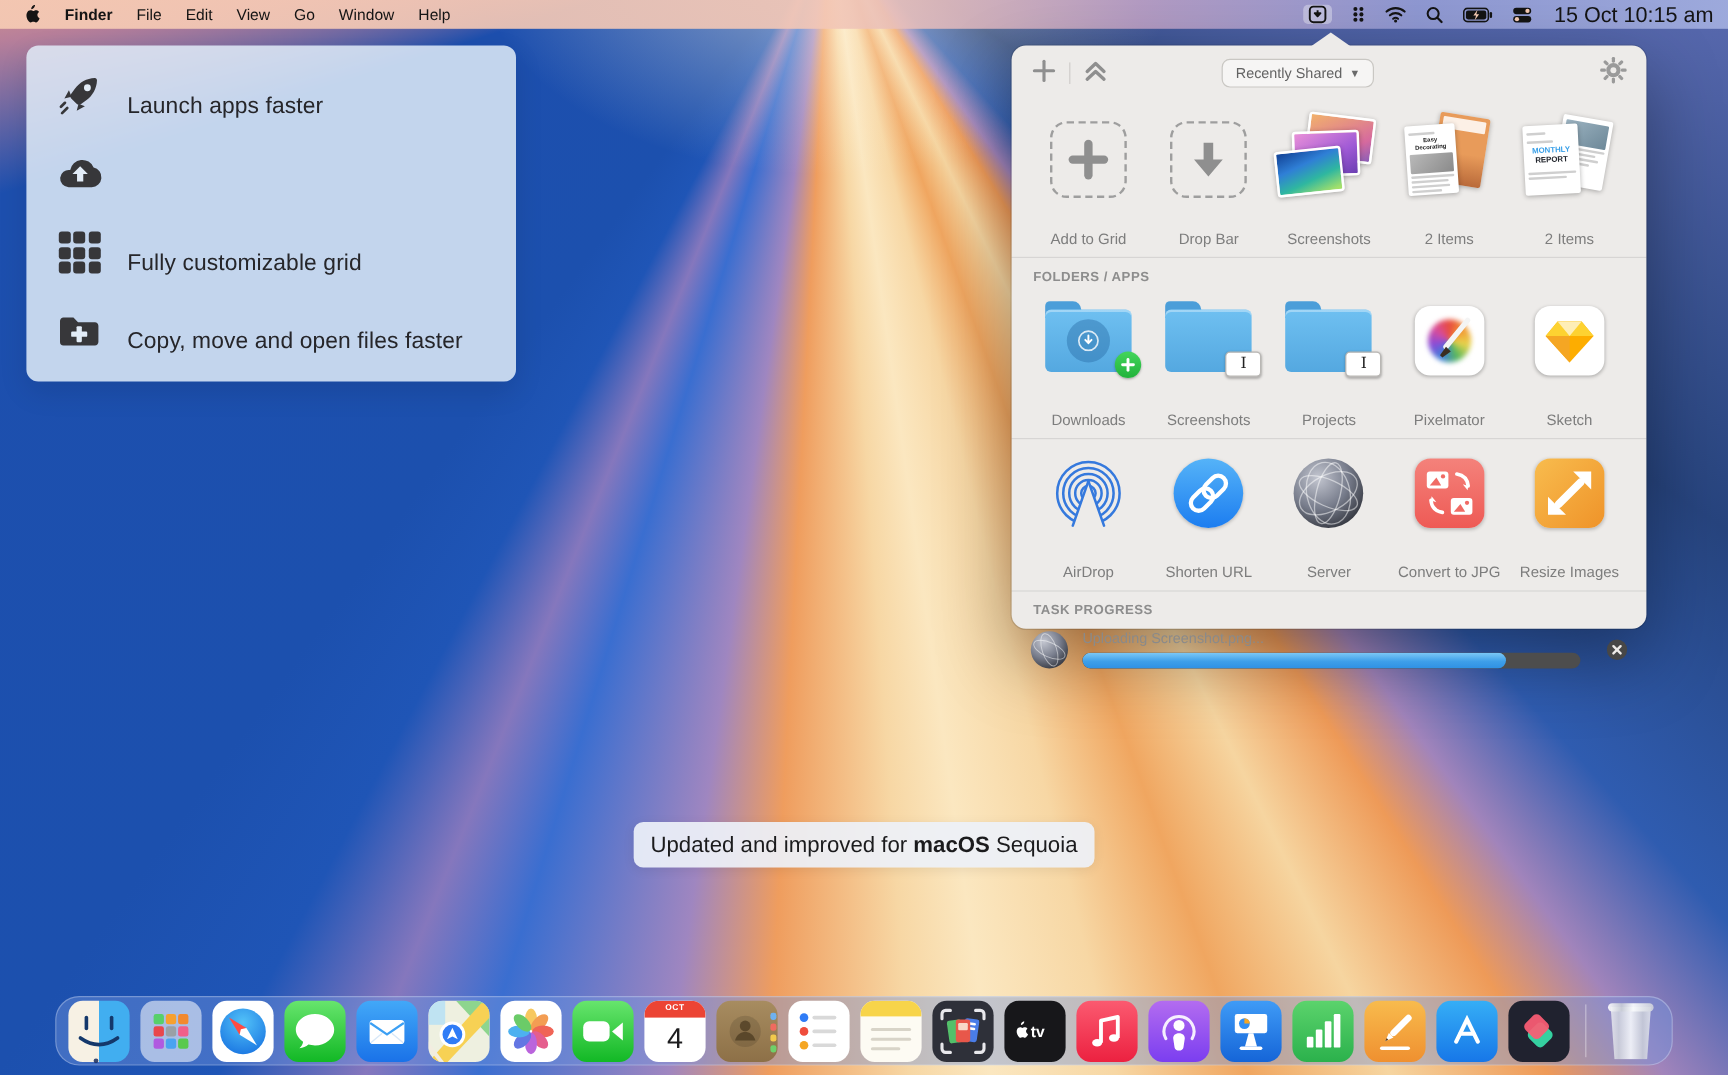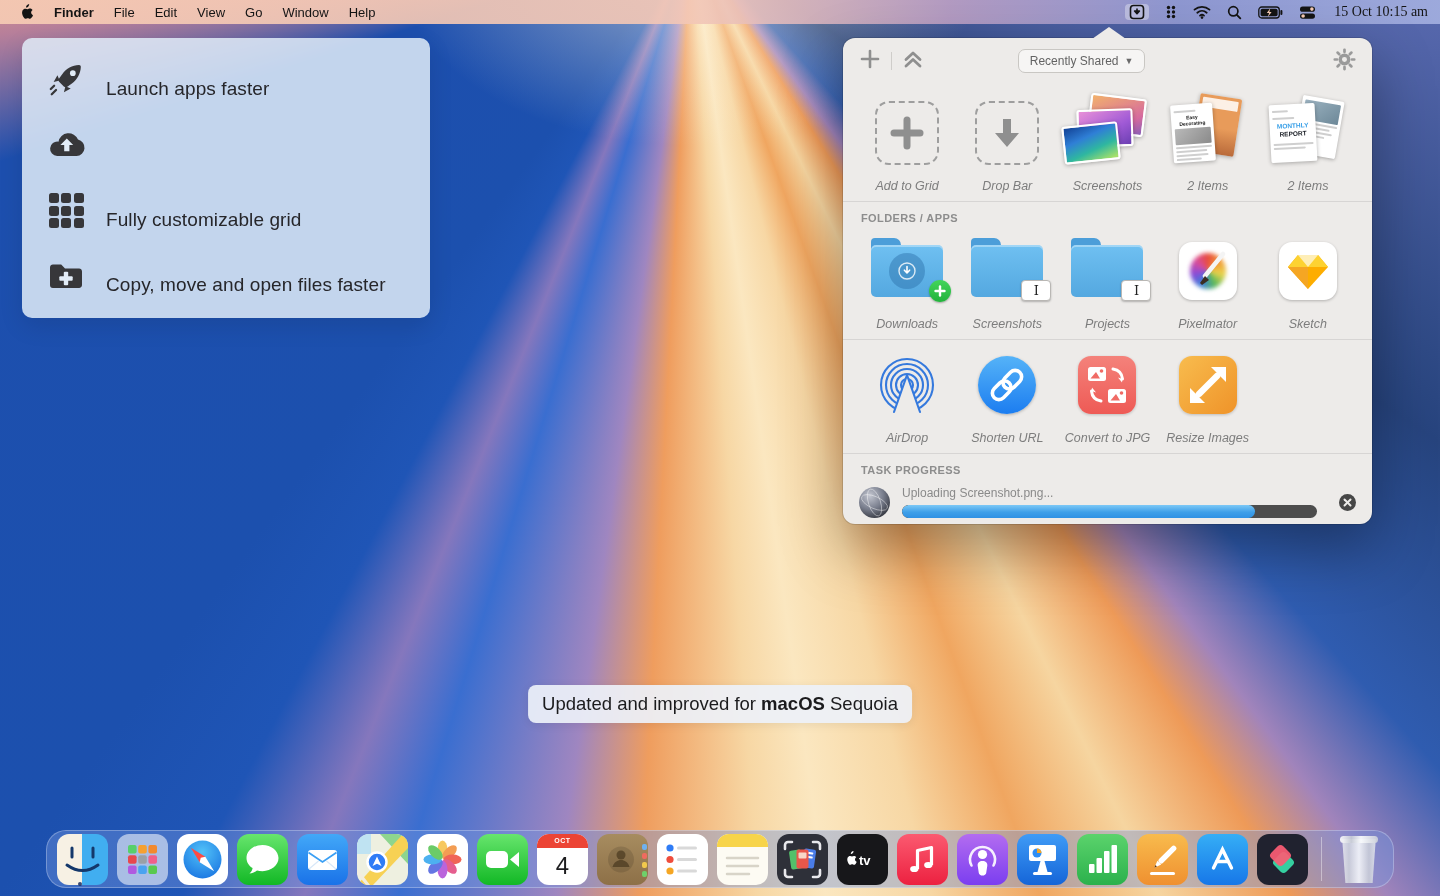--- a/index.html
+++ b/index.html
@@ -21,21 +21,21 @@
     position:absolute; top:0; left:0; right:0; height:24px;
     display:flex; align-items:center; padding:0 12px;
     background:linear-gradient(90deg, rgba(246,203,180,.92) 0%, rgba(243,199,182,.9) 48%, rgba(192,162,198,.88) 66%, rgba(150,158,214,.88) 82%, rgba(166,178,226,.88) 100%);
     font-size:13px; color:#141414;
   }
   .menubar .apple{ width:16px; height:16px; margin:0 10px 0 6px; }
   .menubar .mi{ padding:0 10px; }
   .menubar .mi.app{ font-weight:700; }
   .mb-right{ margin-left:auto; display:flex; align-items:center; gap:16px; }
   .mb-ic{ height:16px; display:flex; align-items:center; }
-  .mb-clock{ font-size:14px; white-space:nowrap; padding-left:2px;font-family:Liberation Serif, serif; }
+  .mb-clock{ font-size:18px; white-space:nowrap; padding-left:2px; }
   .dz-active{ background:rgba(255,255,255,.35); border-radius:4px; padding:2px 4px; }
   
   .promo{
     position:absolute; left:22px; top:38px; width:408px; height:280px;
     background:rgba(225,236,248,.85); border-radius:10px;
     box-shadow:0 8px 24px rgba(0,0,0,.10);
     padding:22px 24px; display:flex; flex-direction:column; justify-content:space-between;
   }
   .feat{ display:flex; align-items:flex-end; gap:20px; }
   .feat .fic{ width:40px; height:40px; flex:0 0 40px; display:flex; align-items:center; justify-content:center; }
@@ -53,21 +53,21 @@
   .p-head{ height:46px; display:flex; align-items:center; padding:0 16px; }
   .p-head .vdiv{ width:1px; height:18px; background:#cfcdca; margin:0 10px; }
   .pill{ margin:0 auto; display:flex; align-items:center; gap:6px;
     background:#f6f5f4; border:1px solid #c9c7c3; border-radius:7px;
     padding:4px 11px; font-size:12px; color:#636363; }
   .pill .caret{ font-size:9px; color:#6a6a6a; }
   .p-sec-divider{ height:1px; background:rgba(0,0,0,.09); margin:0; }
   .p-grid{ display:grid; grid-template-columns:repeat(5,1fr); padding:10px 14px 8px; }
   .p-item{ text-align:center; }
   .p-item .art{ height:78px; display:flex; align-items:center; justify-content:center; position:relative; }
-  .p-item .lbl{ font-size:12.5px; color:#7d7d7d; margin-top:7px;font-style:italic; }
+  .p-item .lbl{ font-size:12.5px; color:#7d7d7d; margin-top:20px; }
   .sec-title{ font-size:11px; font-weight:700; letter-spacing:.4px; color:#8d8d8d; padding:10px 18px 2px; }
   .dashed{ width:64px; height:64px; border:2px dashed #9e9e9e; border-radius:14px;
     display:flex; align-items:center; justify-content:center; }
   
   .stack{ position:relative; width:92px; height:74px; }
   .card{ position:absolute; width:56px; height:38px; border:2.5px solid #fff; border-radius:3px;
     box-shadow:0 1px 4px rgba(0,0,0,.3); }
   .page{ position:absolute; width:42px; height:58px; background:#fff; border-radius:2px;
     box-shadow:0 1px 4px rgba(0,0,0,.3); overflow:hidden; padding:4px 3px; }
   .pline{ height:2px; background:#cfcfcf; border-radius:1px; margin:2px 0; }
@@ -480,20 +480,35 @@
                 <rect x="2" y="13.5" width="21" height="13" rx="6.5"></rect>
                 <rect x="17" y="13.5" width="21" height="13" rx="6.5"></rect>
               </g>
             </svg>
       </div>
         </div>
       <div class="lbl">Shorten URL</div>
     </div>
     <div class="p-item">
       <div class="art">
+          <div class="sphere act-circle" style="width:58px;height:58px;">
+        <svg width="58" height="58" viewBox="0 0 58 58" style="position:absolute;inset:0;">
+              <g fill="none" stroke="rgba(255,255,255,.5)" stroke-width="1.1">
+                <ellipse cx="29" cy="29" rx="26" ry="11" transform="rotate(24 29 29)"></ellipse>
+                <ellipse cx="29" cy="29" rx="26" ry="15" transform="rotate(-28 29 29)"></ellipse>
+                <ellipse cx="29" cy="29" rx="10" ry="26" transform="rotate(14 29 29)"></ellipse>
+                <ellipse cx="29" cy="29" rx="18" ry="26" transform="rotate(-12 29 29)"></ellipse>
+              </g>
+            </svg>
+      </div>
+        </div>
+      <div class="lbl">Server</div>
+    </div>
+    <div class="p-item">
+      <div class="art">
           <div class="act-sq" style="background:linear-gradient(180deg,#f4827b,#ee5a55);">
         <svg width="46" height="46" viewBox="0 0 46 46">
               <g>
                 <rect x="4" y="5" width="18" height="14" rx="2.5" fill="#fff"></rect>
                 <path d="M6.5 16.5 12 10l4 6.5z" fill="#f06b65"></path>
                 <circle cx="17.5" cy="9" r="1.8" fill="#f06b65"></circle>
                 <rect x="24" y="27" width="18" height="14" rx="2.5" fill="#fff"></rect>
                 <path d="M26.5 38.5 32 32l4 6.5z" fill="#f06b65"></path>
                 <circle cx="37.5" cy="31" r="1.8" fill="#f06b65"></circle>
                 <path d="M29 7c6 1 9 4.5 9.5 10" fill="none" stroke="#fff" stroke-width="3" stroke-linecap="round"></path>

